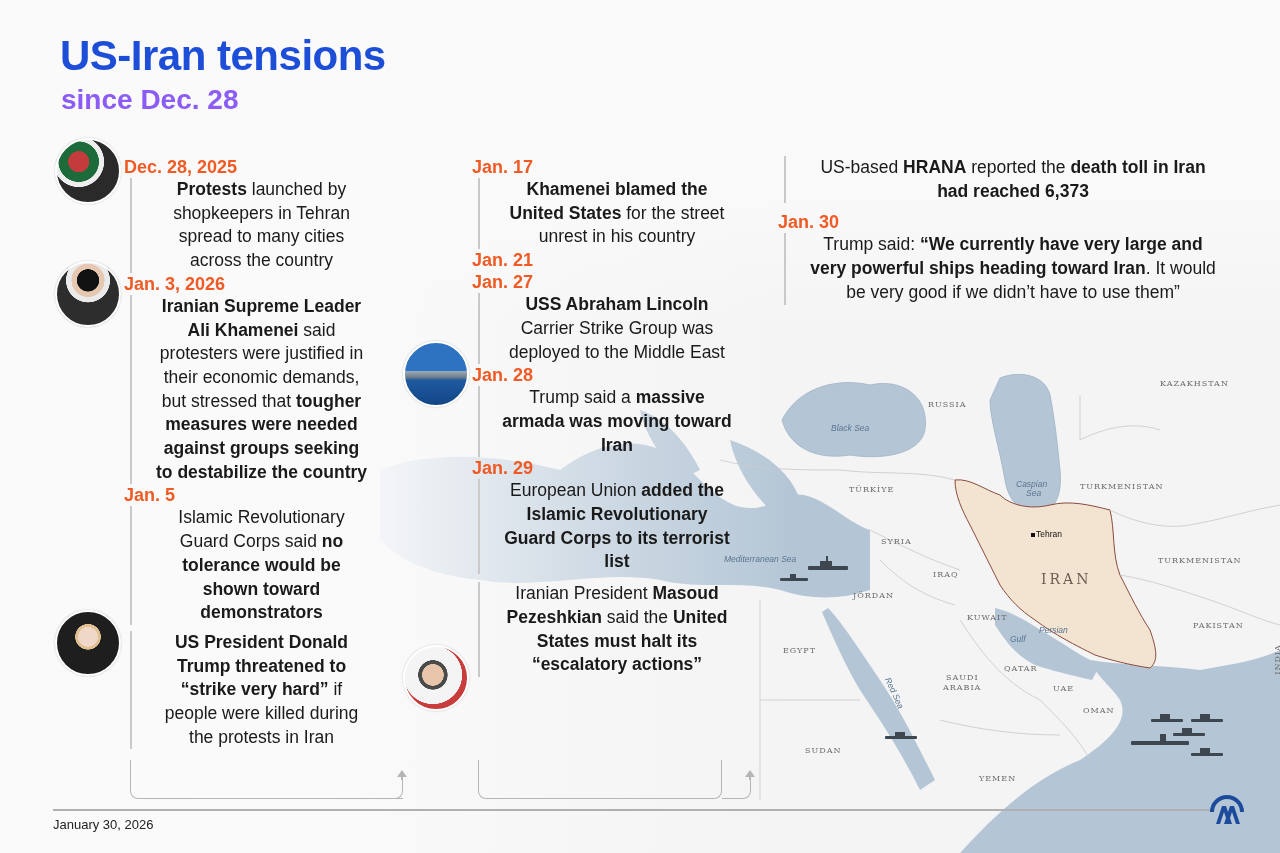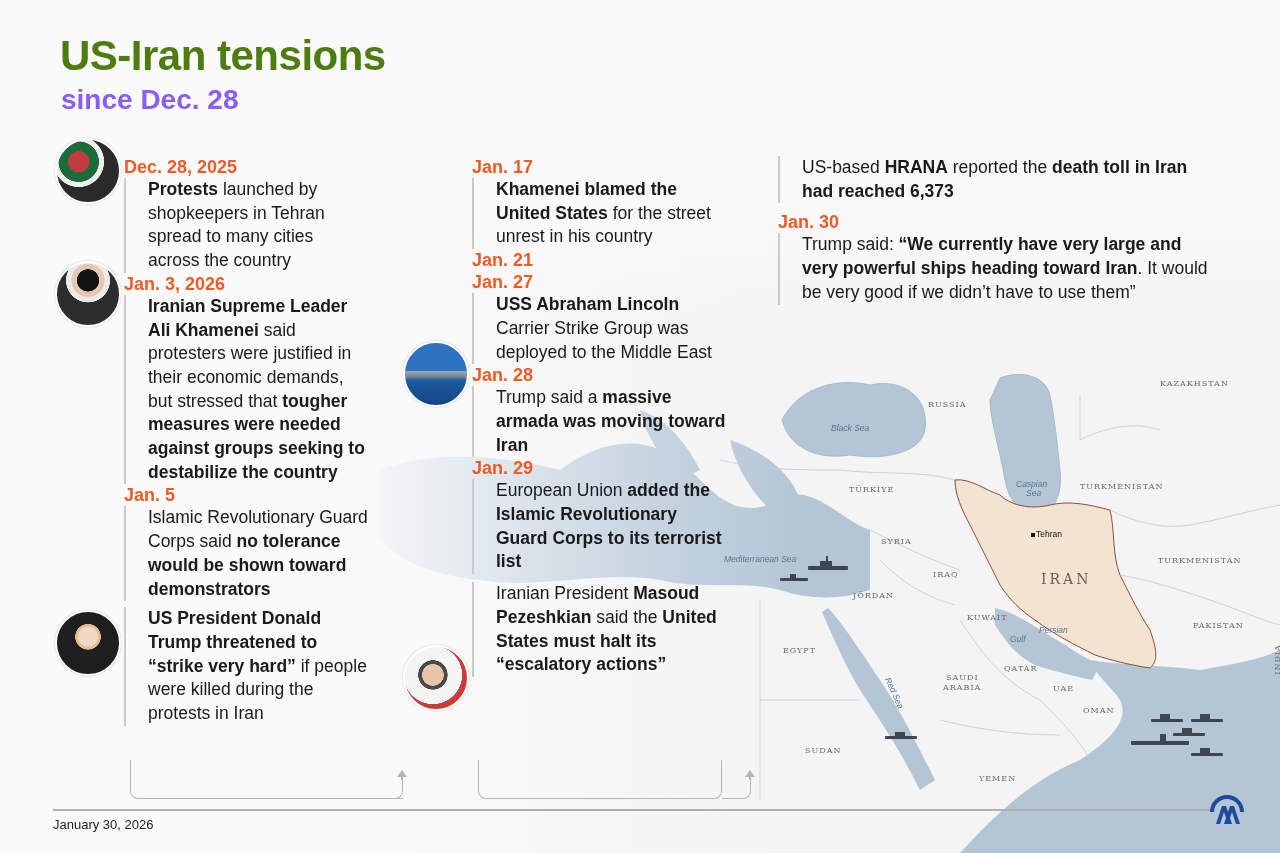--- a/index.html
+++ b/index.html
@@ -3,26 +3,26 @@
 <meta charset="utf-8">
 <style>
   html,body{margin:0;padding:0;}
   body{width:1280px;height:853px;overflow:hidden;background:#f6f6f7;font-family:"Liberation Sans","DejaVu Sans",sans-serif;position:relative;}
   .map{position:absolute;left:0;top:0;width:1280px;height:853px;z-index:0;}
   .fade{position:absolute;left:0;top:0;width:1280px;height:853px;z-index:1;
         background:linear-gradient(90deg,rgba(250,250,251,1) 0%,rgba(250,250,251,0.95) 28%,rgba(250,250,251,0.35) 48%,rgba(250,250,251,0) 62%);}
   .fade-top{position:absolute;left:0;top:0;width:1280px;height:330px;z-index:1;
         background:linear-gradient(180deg,rgba(250,250,251,1) 0%,rgba(250,250,251,0.85) 60%,rgba(250,250,251,0) 100%);}
   .content{position:absolute;left:0;top:0;width:1280px;height:853px;z-index:2;}
-  .title{position:absolute;left:60px;top:32px;font-size:42px;font-weight:bold;color:#4d7c0f;letter-spacing:-0.5px;margin:0;}
+  .title{position:absolute;left:60px;top:32px;font-size:42px;font-weight:bold;color:#1d4ed8;letter-spacing:-0.5px;margin:0;}
   .subtitle{position:absolute;left:61px;top:84px;font-size:28px;font-weight:bold;color:#8b5cf6;margin:0;}
   .col{position:absolute;}
   .event{position:relative;}
   .date{color:#f05a24;font-weight:bold;font-size:18px;line-height:22px;}
-  .body{border-left:2px solid #c9c9c9;padding-left:22px;font-size:17.5px;line-height:23.7px;color:#1a1a1a;}
+  .body{border-left:2px solid #c9c9c9;padding-left:22px;margin-left:6px;font-size:17.5px;line-height:23.7px;color:#1a1a1a;text-align:center;}
   .body b{font-weight:bold;}
   .avatar{position:absolute;border-radius:50%;width:62px;height:62px;overflow:hidden;border:2px solid #fff;box-shadow:0 0 2px rgba(0,0,0,0.25);}
   .connector{position:absolute;border:1.5px solid #b5b5b5;border-top:none;border-radius:0 0 8px 8px;}
   .arrow{position:absolute;width:2px;background:#b5b5b5;}
   .arrow:before{content:"";position:absolute;left:-4px;top:-2px;border-left:5px solid transparent;border-right:5px solid transparent;border-bottom:7px solid #b5b5b5;}
   .footer-line{position:absolute;left:53px;top:809px;width:1160px;height:2px;background:#b0b0b0;}
   .footer-date{position:absolute;left:53px;top:817px;font-size:13px;color:#222;text-align:right;}
   .logo{position:absolute;left:1208px;top:790px;width:38px;height:36px;}
   .maplabel{position:absolute;font-family:"DejaVu Serif",serif;font-size:8px;letter-spacing:1px;color:#6b6b6b;}
   .sealabel{position:absolute;font-size:8.5px;font-style:italic;color:#5a7590;}

